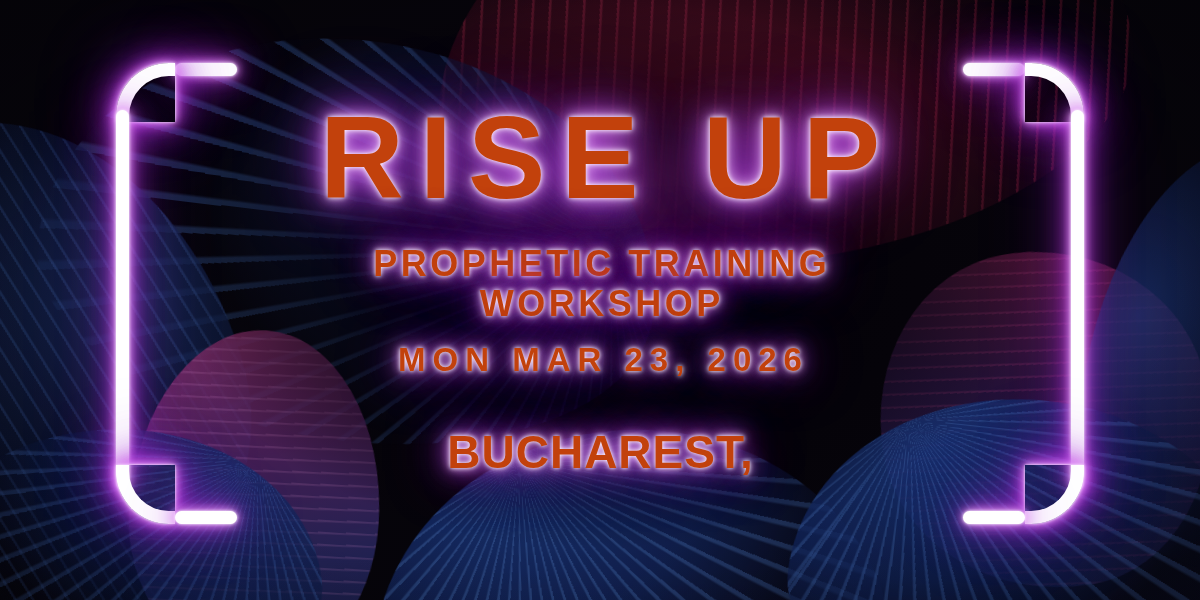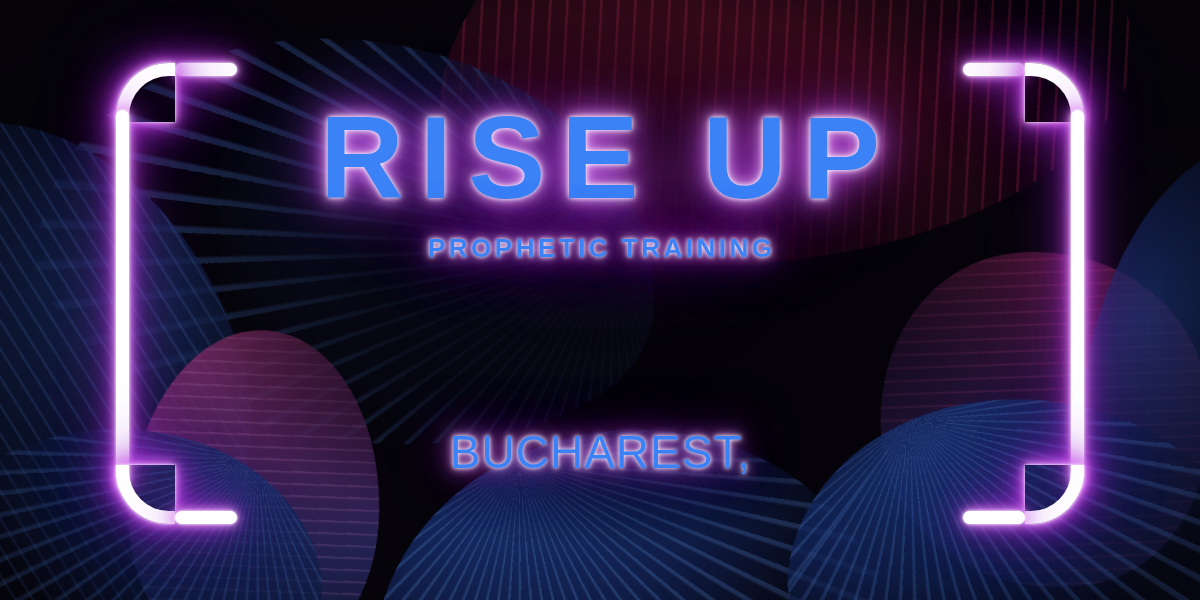--- a/index.html
+++ b/index.html
@@ -246,21 +246,21 @@
   
   #content {
     position:absolute;
     left:0; right:0; top:0;
     width:1200px;
     text-align:center;
     color:#fff;
   }
 
   .neon-text {
-    color:#3b82f6;
+    color:#c2410c;
     text-shadow:
       0 0 4px #ffffff,
       0 0 10px #f3c4ff,
       0 0 20px #c457e8,
       0 0 36px #a22fd8,
       0 0 62px rgba(150,35,205,.7);
     white-space:nowrap;
   }
 
   #event-title {
@@ -272,43 +272,43 @@
     text-indent:16px;
     text-shadow:
       0 0 5px #ffffff,
       0 0 14px #f3c4ff,
       0 0 28px #c457e8,
       0 0 48px #a22fd8,
       0 0 80px rgba(150,35,205,.72);
   }
 
   #event-subtitle {
-    position:absolute; left:0; right:0; top:234px;
-    font-size:26px;
+    position:absolute; left:0; right:0; top:244px;
+    font-size:36px;
     font-weight:700;
     letter-spacing:3.5px;
     line-height:1.12;
     text-indent:3.5px;
   }
   #event-subtitle .line { display:block; }
 
   #event-date {
     position:absolute; left:0; right:0; top:337px;
     font-size:33px;
     font-weight:700;
     letter-spacing:7px;
     line-height:1.38;
     text-indent:7px;
   }
   #event-date .line { display:block; }
 
   #event-location {
     position:absolute; left:0; right:0; top:428px;
     font-size:46px;
-    font-weight:400;
+    font-weight:700;
     letter-spacing:1px;
     line-height:1.08;
     text-indent:1px;
   }
   #event-location .line { display:block; }
 </style>
 </head>
 <body>
 
 <div id="banner">
@@ -358,23 +358,25 @@
     <div class="corner br"></div>
     <div class="tube h bottom"></div>
   </div>
 
   <div id="content">
 
     <div id="event-title" class="neon-text">RISE UP</div>
 
     <div id="event-subtitle" class="neon-text">
       <span class="line">PROPHETIC TRAINING</span>
+      <span class="line">WORKSHOP</span>
     </div>
 
     <div id="event-date" class="neon-text">
+      <span class="line">MON MAR 23, 2026</span>
     </div>
 
     <div id="event-location" class="neon-text">
       <span class="line">BUCHAREST,</span>
     </div>
 
   </div>
 </div>
 
 </body></html>

